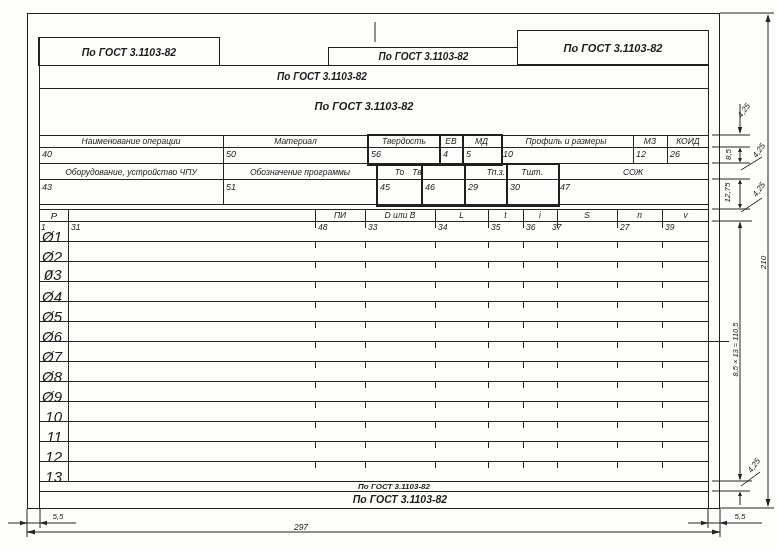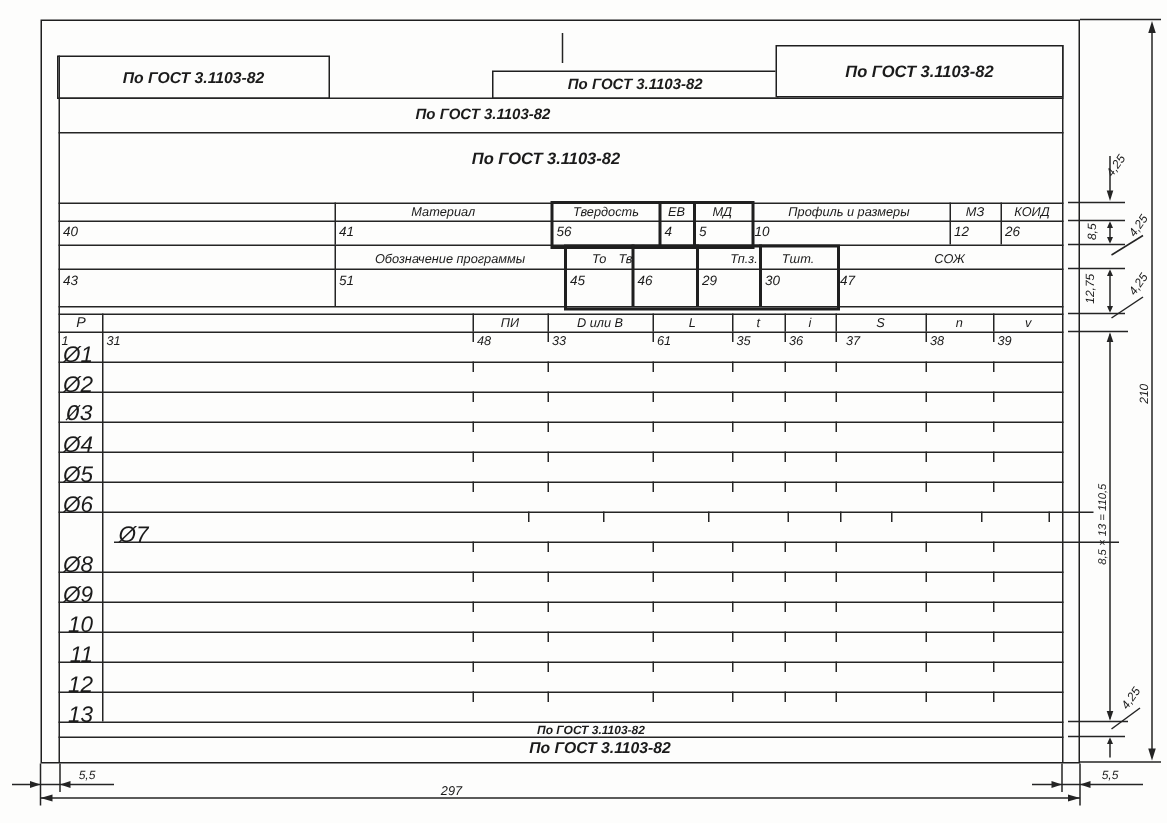--- a/index.html
+++ b/index.html
@@ -82,37 +82,39 @@
   </div>
 
   <div class="thickbox" style="left:367px;top:134px;width:132px;height:28px"></div>
   <div class="tvl" style="left:439px;top:134px;height:30px"></div>
   <div class="tvl" style="left:462px;top:134px;height:30px"></div>
   <div class="thickbox" style="left:376px;top:163px;width:180px;height:40px"></div>
   <div class="tvl" style="left:421px;top:163px;height:41px"></div>
   <div class="tvl" style="left:464px;top:163px;height:41px"></div>
   <div class="tvl" style="left:506px;top:163px;height:41px"></div>
 
+  <div class="cell small" style="left:40px;top:136px;width:182px;height:10px">Наименование операции</div>
   <div class="cell small" style="left:224px;top:136px;width:143px;height:10px">Материал</div>
   <div class="cell small" style="left:369px;top:136px;width:70px;height:10px">Твердость</div>
   <div class="cell small" style="left:440px;top:136px;width:22px;height:10px">ЕВ</div>
   <div class="cell small" style="left:464px;top:136px;width:35px;height:10px">МД</div>
   <div class="cell small" style="left:500px;top:136px;width:132px;height:10px">Профиль и размеры</div>
   <div class="cell small" style="left:634px;top:136px;width:32px;height:10px">МЗ</div>
   <div class="cell small" style="left:668px;top:136px;width:40px;height:10px">КОИД</div>
 
   <div class="code" style="left:42px;top:149px">40</div>
-  <div class="code" style="left:226px;top:149px">41</div>
+  <div class="code" style="left:226px;top:149px">50</div>
   <div class="code" style="left:371px;top:149px">56</div>
   <div class="code" style="left:443px;top:149px">4</div>
   <div class="code" style="left:466px;top:149px">5</div>
   <div class="code" style="left:503px;top:149px">10</div>
   <div class="code" style="left:636px;top:149px">12</div>
   <div class="code" style="left:670px;top:149px">26</div>
 
+  <div class="cell small" style="left:40px;top:166px;width:182px;height:11px">Оборудование, устройство ЧПУ</div>
   <div class="cell small" style="left:224px;top:166px;width:152px;height:11px">Обозначение программы</div>
   <div class="cell small" style="left:378px;top:166px;width:43px;height:11px">То</div>
   <div class="cell small" style="left:404px;top:166px;width:26px;height:11px">Тв</div>
   <div class="cell small" style="left:466px;top:166px;width:60px;height:11px">Тп.з.</div>
   <div class="cell small" style="left:508px;top:166px;width:48px;height:11px">Тшт.</div>
   <div class="cell small" style="left:558px;top:166px;width:150px;height:11px">СОЖ</div>
 
   <div class="code" style="left:42px;top:182px">43</div>
   <div class="code" style="left:226px;top:182px">51</div>
   <div class="code" style="left:380px;top:182px">45</div>
@@ -128,25 +130,25 @@
   <div class="cell small" style="left:489px;top:210px;width:33px;height:10px">t</div>
   <div class="cell small" style="left:524px;top:210px;width:32px;height:10px">i</div>
   <div class="cell small" style="left:558px;top:210px;width:58px;height:10px">S</div>
   <div class="cell small" style="left:618px;top:210px;width:43px;height:10px">n</div>
   <div class="cell small" style="left:663px;top:210px;width:45px;height:10px">v</div>
 
   <div class="code small" style="left:41px;top:222px">1</div>
   <div class="code small" style="left:71px;top:222px">31</div>
   <div class="code small" style="left:318px;top:222px">48</div>
   <div class="code small" style="left:368px;top:222px">33</div>
-  <div class="code small" style="left:438px;top:222px">61</div>
+  <div class="code small" style="left:438px;top:222px">34</div>
   <div class="code small" style="left:491px;top:222px">35</div>
   <div class="code small" style="left:526px;top:222px">36</div>
-  <div class="code small" style="left:564px;top:222px">37</div>
-  <div class="code small" style="left:620px;top:222px">38</div>
+  <div class="code small" style="left:552px;top:222px">37</div>
+  <div class="code small" style="left:620px;top:222px">27</div>
   <div class="code small" style="left:665px;top:222px">39</div>
 
   <div id="tbody">
       <div class="trow" style="top: 221px;">
         <span class="rlabel" style="padding-right: 3px; box-sizing: border-box;">Ø1</span>
         <i class="tick" style="left: 276px;"></i>
         <i class="tick" style="left: 326px;"></i>
         <i class="tick" style="left: 396px;"></i>
         <i class="tick" style="left: 449px;"></i>
         <i class="tick" style="left: 484px;"></i>
@@ -202,21 +204,21 @@
         <span class="rlabel" style="padding-right: 3px; box-sizing: border-box;">Ø6</span>
         <i class="tick" style="left: 276px;"></i>
         <i class="tick" style="left: 326px;"></i>
         <i class="tick" style="left: 396px;"></i>
         <i class="tick" style="left: 449px;"></i>
         <i class="tick" style="left: 484px;"></i>
         <i class="tick" style="left: 518px;"></i>
         <i class="tick" style="left: 578px;"></i>
         <i class="tick" style="left: 623px;"></i>
       </div>
-      <div class="trow" style="top: 341px; margin-left: 37px;">
+      <div class="trow" style="top: 341px;">
         <span class="rlabel" style="padding-right: 3px; box-sizing: border-box;">Ø7</span>
         <i class="tick" style="left: 276px;"></i>
         <i class="tick" style="left: 326px;"></i>
         <i class="tick" style="left: 396px;"></i>
         <i class="tick" style="left: 449px;"></i>
         <i class="tick" style="left: 484px;"></i>
         <i class="tick" style="left: 518px;"></i>
         <i class="tick" style="left: 578px;"></i>
         <i class="tick" style="left: 623px;"></i>
       </div>

